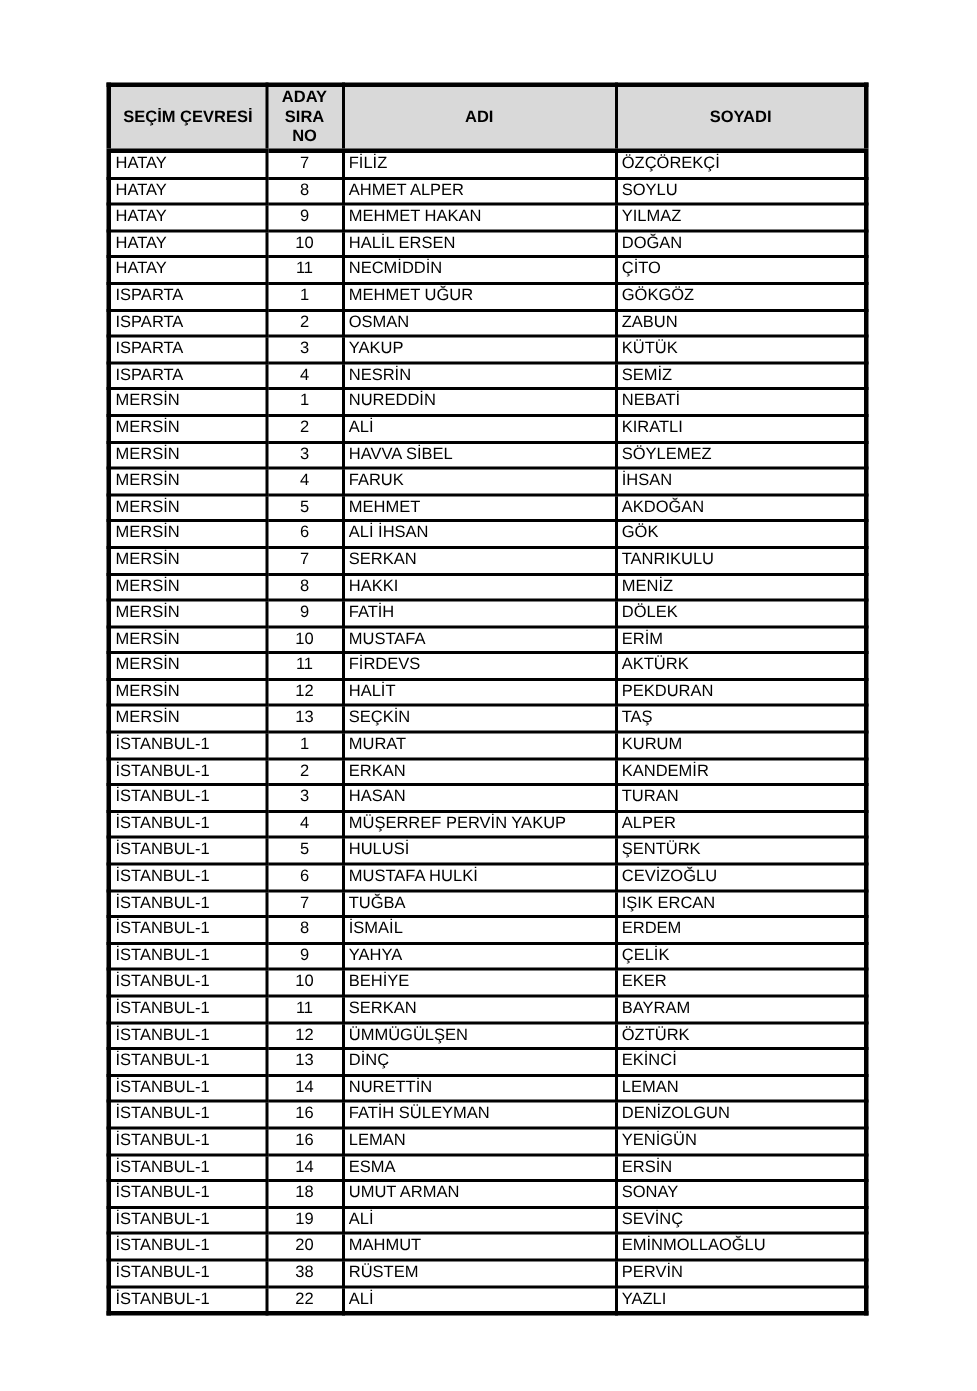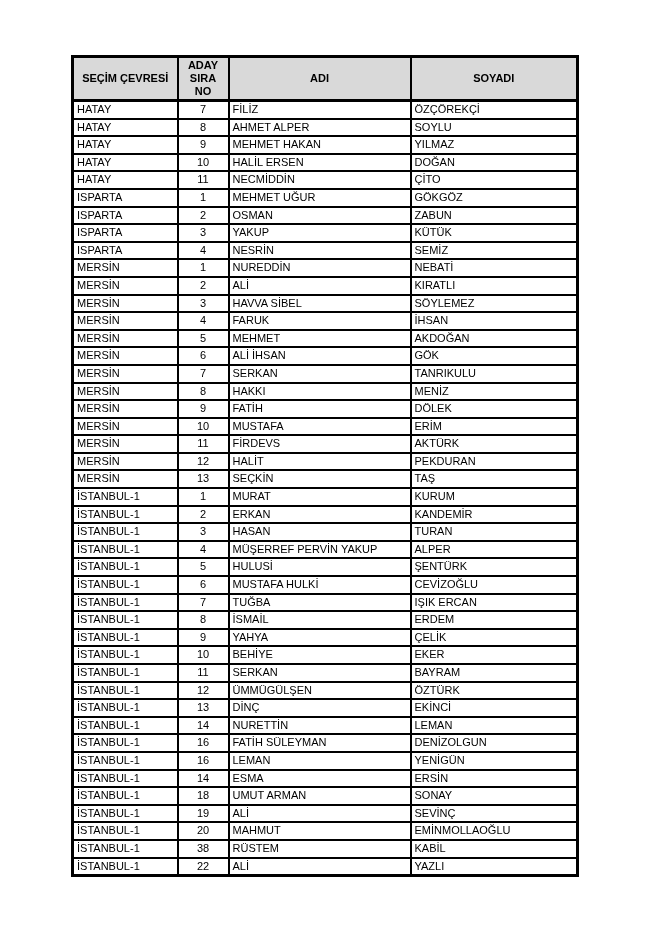--- a/index.html
+++ b/index.html
@@ -329,21 +329,21 @@
         <tr>
           <td class="c0">İSTANBUL-1</td>
           <td class="c1">20</td>
           <td class="c2">MAHMUT</td>
           <td class="c3">EMİNMOLLAOĞLU</td>
         </tr>
         <tr>
           <td class="c0">İSTANBUL-1</td>
           <td class="c1">38</td>
           <td class="c2">RÜSTEM</td>
-          <td class="c3">KABİL</td>
+          <td class="c3">PERVİN</td>
         </tr>
         <tr>
           <td class="c0">İSTANBUL-1</td>
           <td class="c1">22</td>
           <td class="c2">ALİ</td>
           <td class="c3">YAZLI</td>
         </tr>
       </tbody>
   </table>
 </div>

